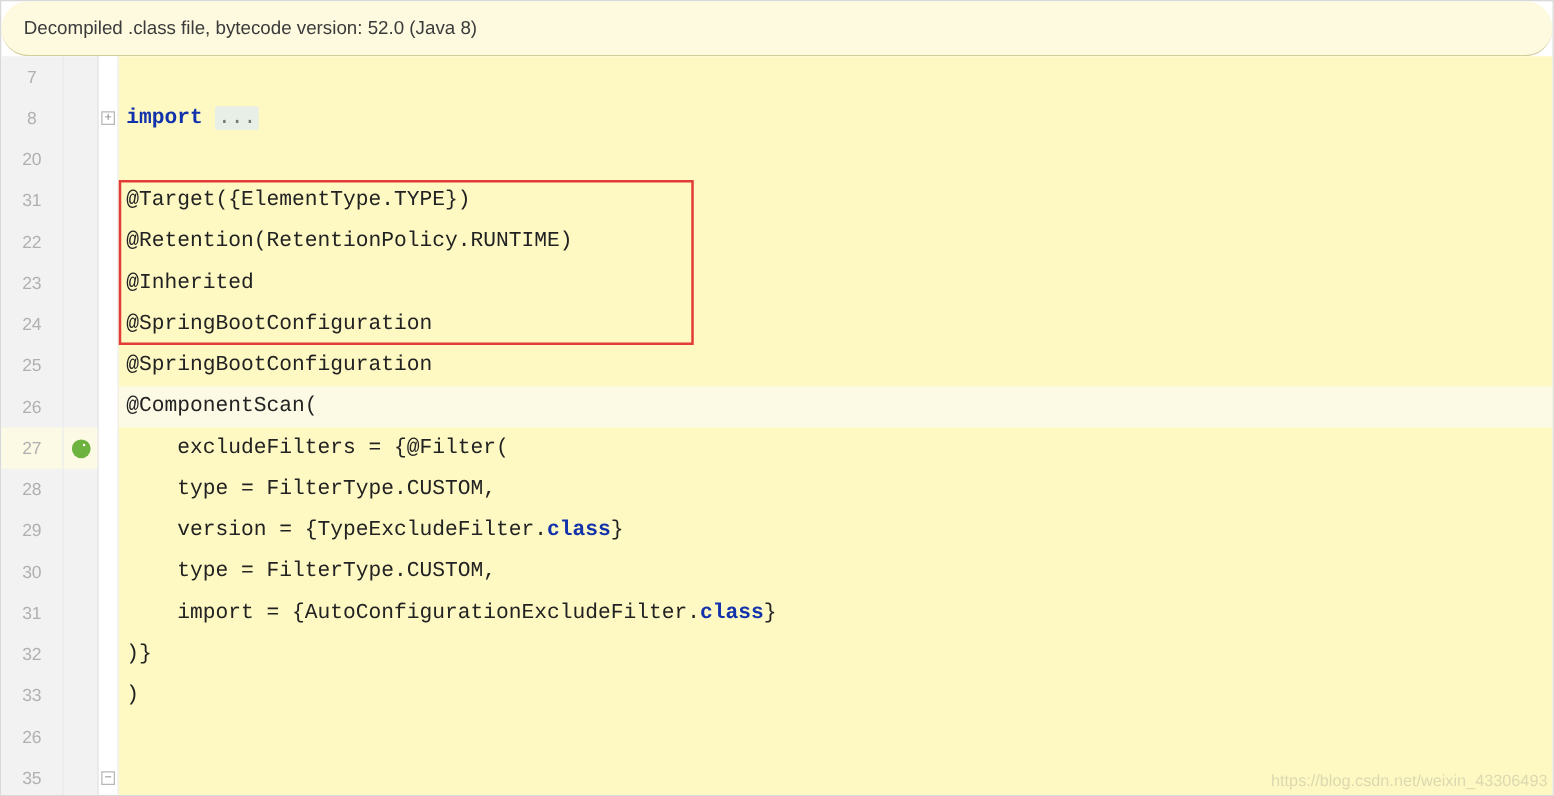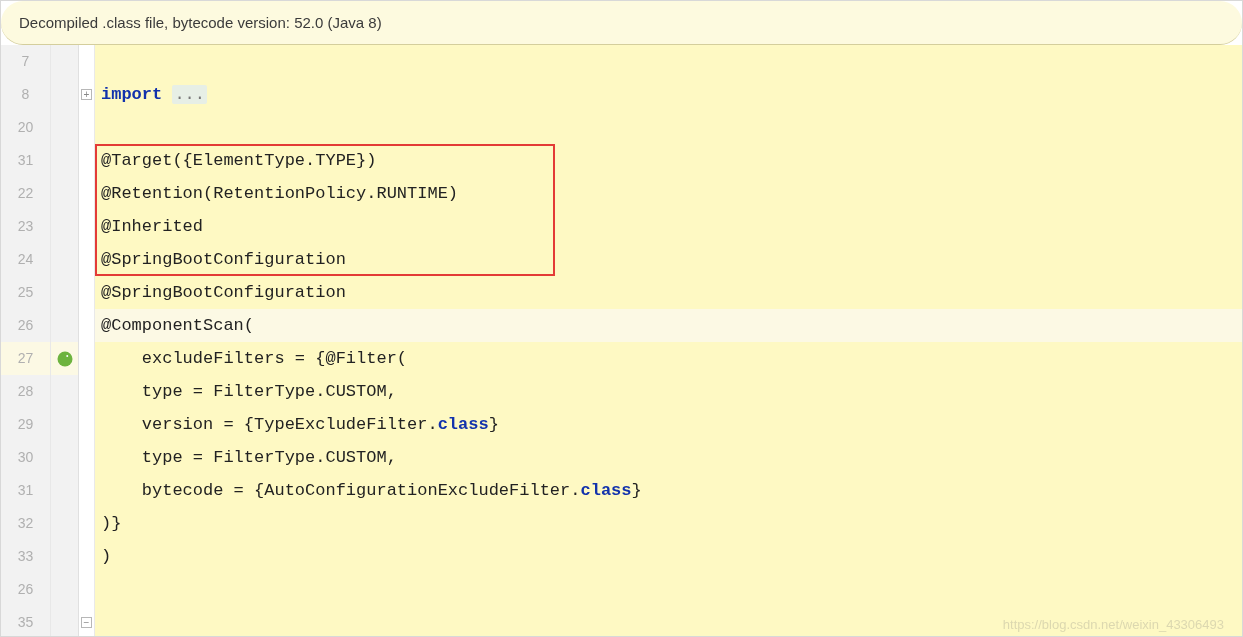--- a/index.html
+++ b/index.html
@@ -92,21 +92,21 @@
     color:#888;
     font-family:Arial,sans-serif;
   }
   .spring-icon {
     position:absolute;
     width:18px; height:18px;
     left:5px;
   }
   .watermark {
     position:absolute;
-    right:18px;
+    right:4px;
     bottom:4px;
     font-family:Arial,sans-serif;
     font-size:13px;
     color:rgba(120,120,120,0.25);
   }
 </style>
 </head>
 <body>
 
 <div class="banner">
@@ -176,21 +176,21 @@
     <div class="line code-line"><span>@Target({ElementType.TYPE})</span></div>
     <div class="line code-line"><span>@Retention(RetentionPolicy.RUNTIME)</span></div>
     <div class="line code-line"><span>@Inherited</span></div>
     <div class="line code-line"><span>@SpringBootConfiguration</span></div>
     <div class="line code-line"><span>@SpringBootConfiguration</span></div>
     <div class="line code-line hl-row"><span>@ComponentScan(</span></div>
     <div class="line code-line"><span>    excludeFilters = {@Filter(</span></div>
     <div class="line code-line"><span>    type = FilterType.CUSTOM,</span></div>
     <div class="line code-line"><span>    version = {TypeExcludeFilter.</span><span class="kw2">class</span><span>}</span></div>
     <div class="line code-line"><span>    type = FilterType.CUSTOM,</span></div>
-    <div class="line code-line"><span>    bytecode = {AutoConfigurationExcludeFilter.</span><span class="kw2">class</span><span>}</span></div>
+    <div class="line code-line"><span>    import = {AutoConfigurationExcludeFilter.</span><span class="kw2">class</span><span>}</span></div>
     <div class="line code-line"><span>)}</span></div>
     <div class="line code-line"><span>)</span></div>
 
     <div class="redbox"></div>
   </div>
 </div>
 
 <div class="watermark">https://blog.csdn.net/weixin_43306493</div>
 
 </body></html>

